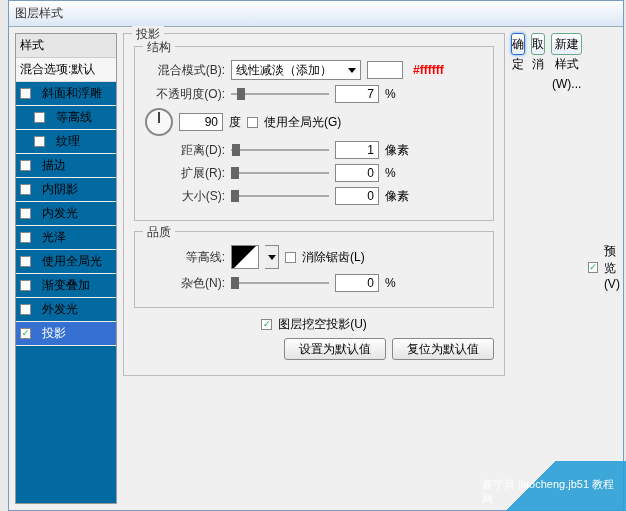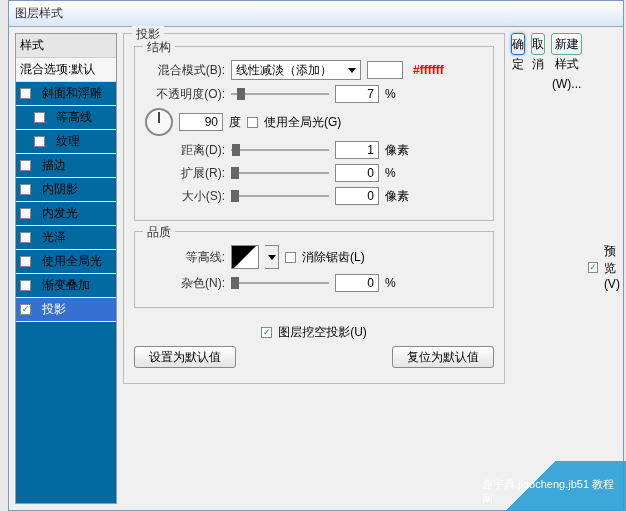--- a/index.html
+++ b/index.html
@@ -82,20 +82,24 @@
             <span>光泽</span>
           </div>
           <div class="left-item">
             <span class="cb"></span>
             <span>使用全局光</span>
           </div>
           <div class="left-item">
             <span class="cb"></span>
             <span>渐变叠加</span>
           </div>
+          <div class="left-item">
+            <span class="cb"></span>
+            <span>外发光</span>
+          </div>
           <div class="left-item sel">
             <span class="cb ck"></span>
             <span>投影</span>
           </div>
         </div>
     </div>
 
     <div class="mid">
       <div class="grp">
         <span class="grp-title">投影</span>
@@ -174,25 +178,25 @@
           <div class="row">
             <span class="lbl">杂色(N):</span>
             <div class="slider">
                 <div class="thumb" style="left:0"></div>
               </div>
             <div class="numbox">0</div>
             <span>%</span>
           </div>
         </div>
 
-        <div class="row" style="justify-content:center;margin-top:16px">
+        <div class="row" style="justify-content:center;margin-top:8px">
           <span class="cb ck"></span>
           <span>图层挖空投影(U)</span>
         </div>
-        <div class="row" style="justify-content:space-between">
+        <div class="row" style="justify-content:flex-end">
           <div class="btn">设置为默认值</div>
           <div class="btn">复位为默认值</div>
         </div>
       </div>
     </div>
 
     <div class="right">
       <div class="rbtn def">确定</div>
       <div class="rbtn">取消</div>
       <div class="rbtn">新建样式(W)...</div>

